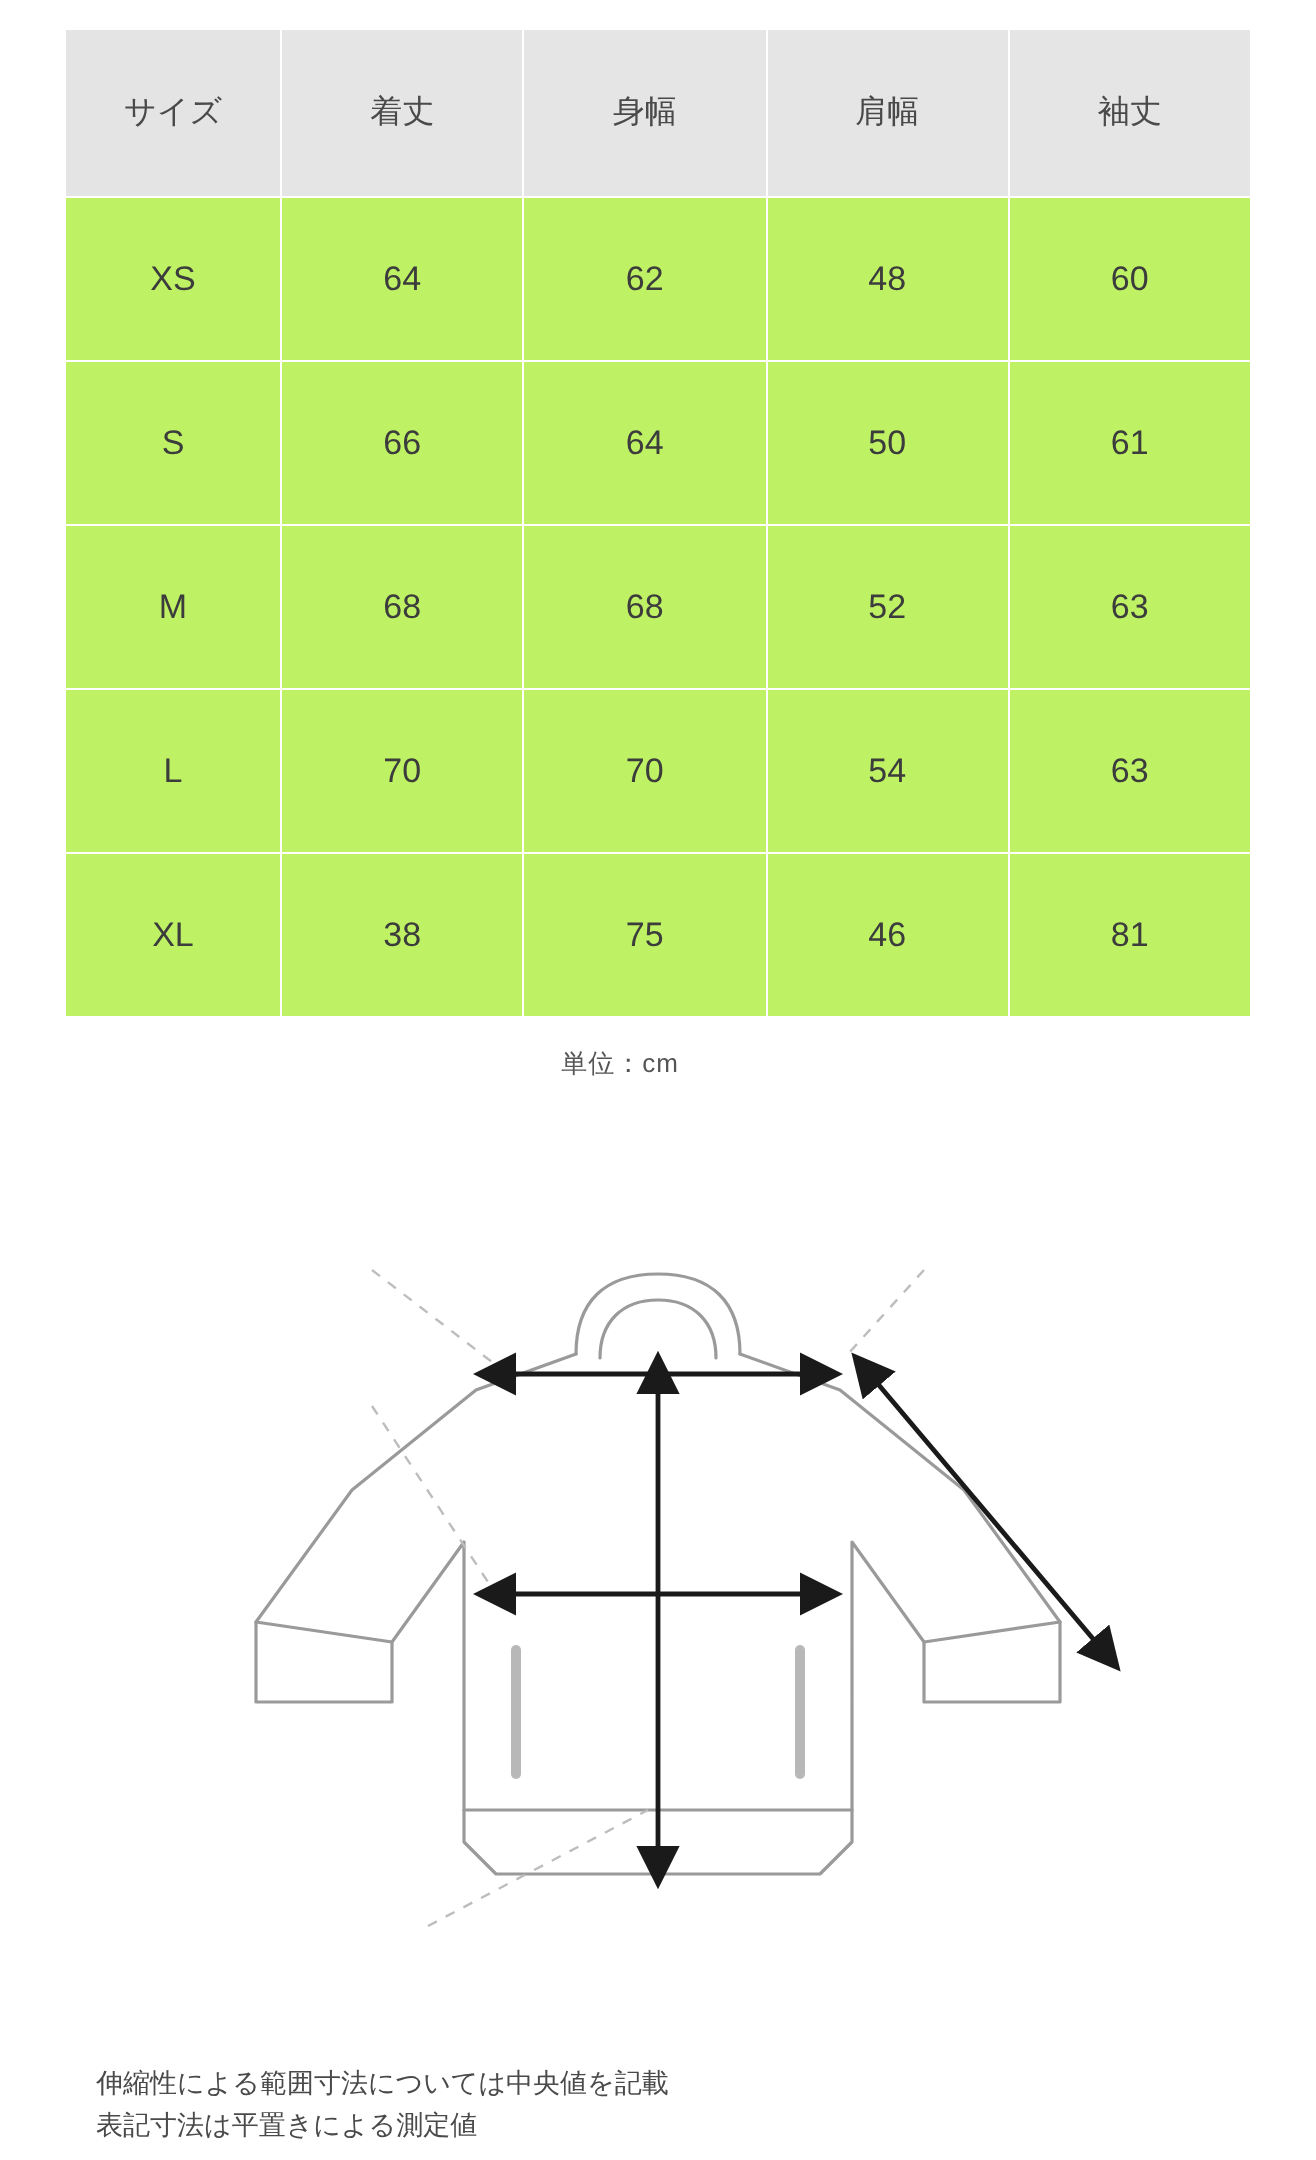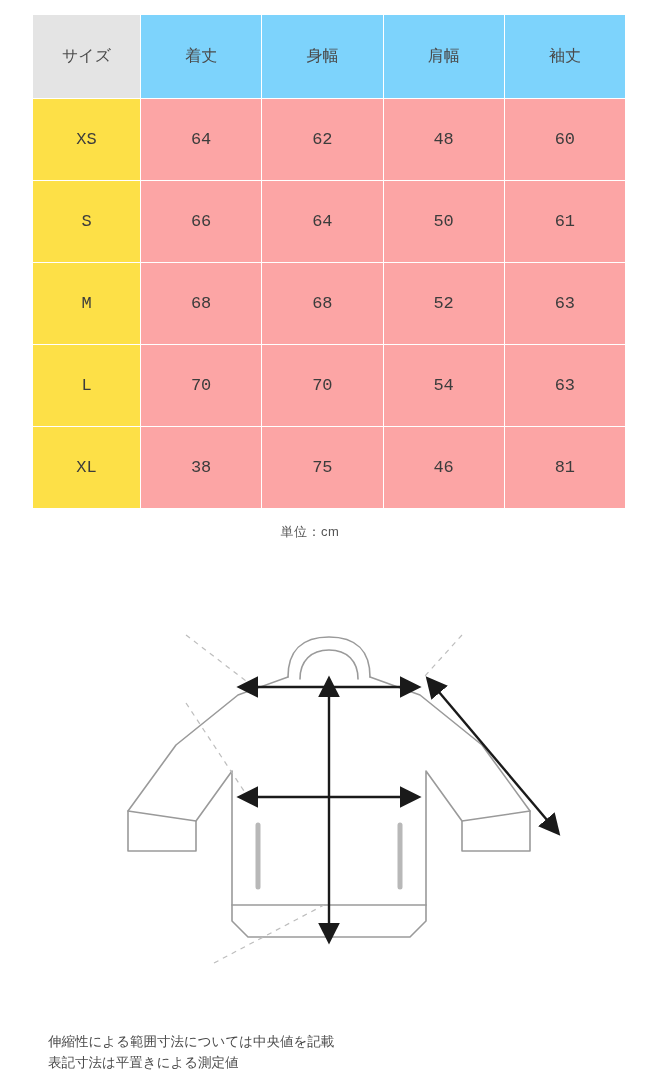--- a/index.html
+++ b/index.html
@@ -13,51 +13,50 @@
     height: 1080px;
     font-family: "Liberation Sans", sans-serif;
     color: #333333;
     position: relative;
     overflow: hidden;
   }
 
   
   .table-wrap {
     padding: 14px 32px 0 32px;
-    font-family: Liberation Mono, monospace;
   }
   table.size-table {
     width: 100%;
     border-collapse: collapse;
     table-layout: fixed;
   }
   table.size-table th,
   table.size-table td {
     border: 1px solid #ffffff;
     text-align: center;
     font-weight: normal;
     font-size: 17px;
     color: #3c3c3c;
     height: 82px;
     vertical-align: middle;
   }
   table.size-table thead th {
-    background: #7dd3fc;
+    background: #e5e5e5;
     font-size: 16px;
     color: #4a4a4a;
     height: 84px;
   }
   table.size-table thead th.first-col {
     background: #e4e4e4;
   }
   table.size-table tbody td {
-    background: #fca5a5;
+    background: #bef264;
   }
   table.size-table tbody td.first-col {
-    background: #fde047;
+    background: #bef264;
   }
   table.size-table col.c1 { width: 108px; }
 
   .unit-note {
     text-align: center;
     padding: 14px 38px 0 0;
     font-size: 13px;
     color: #555555;
     letter-spacing: 0.5px;
   }

